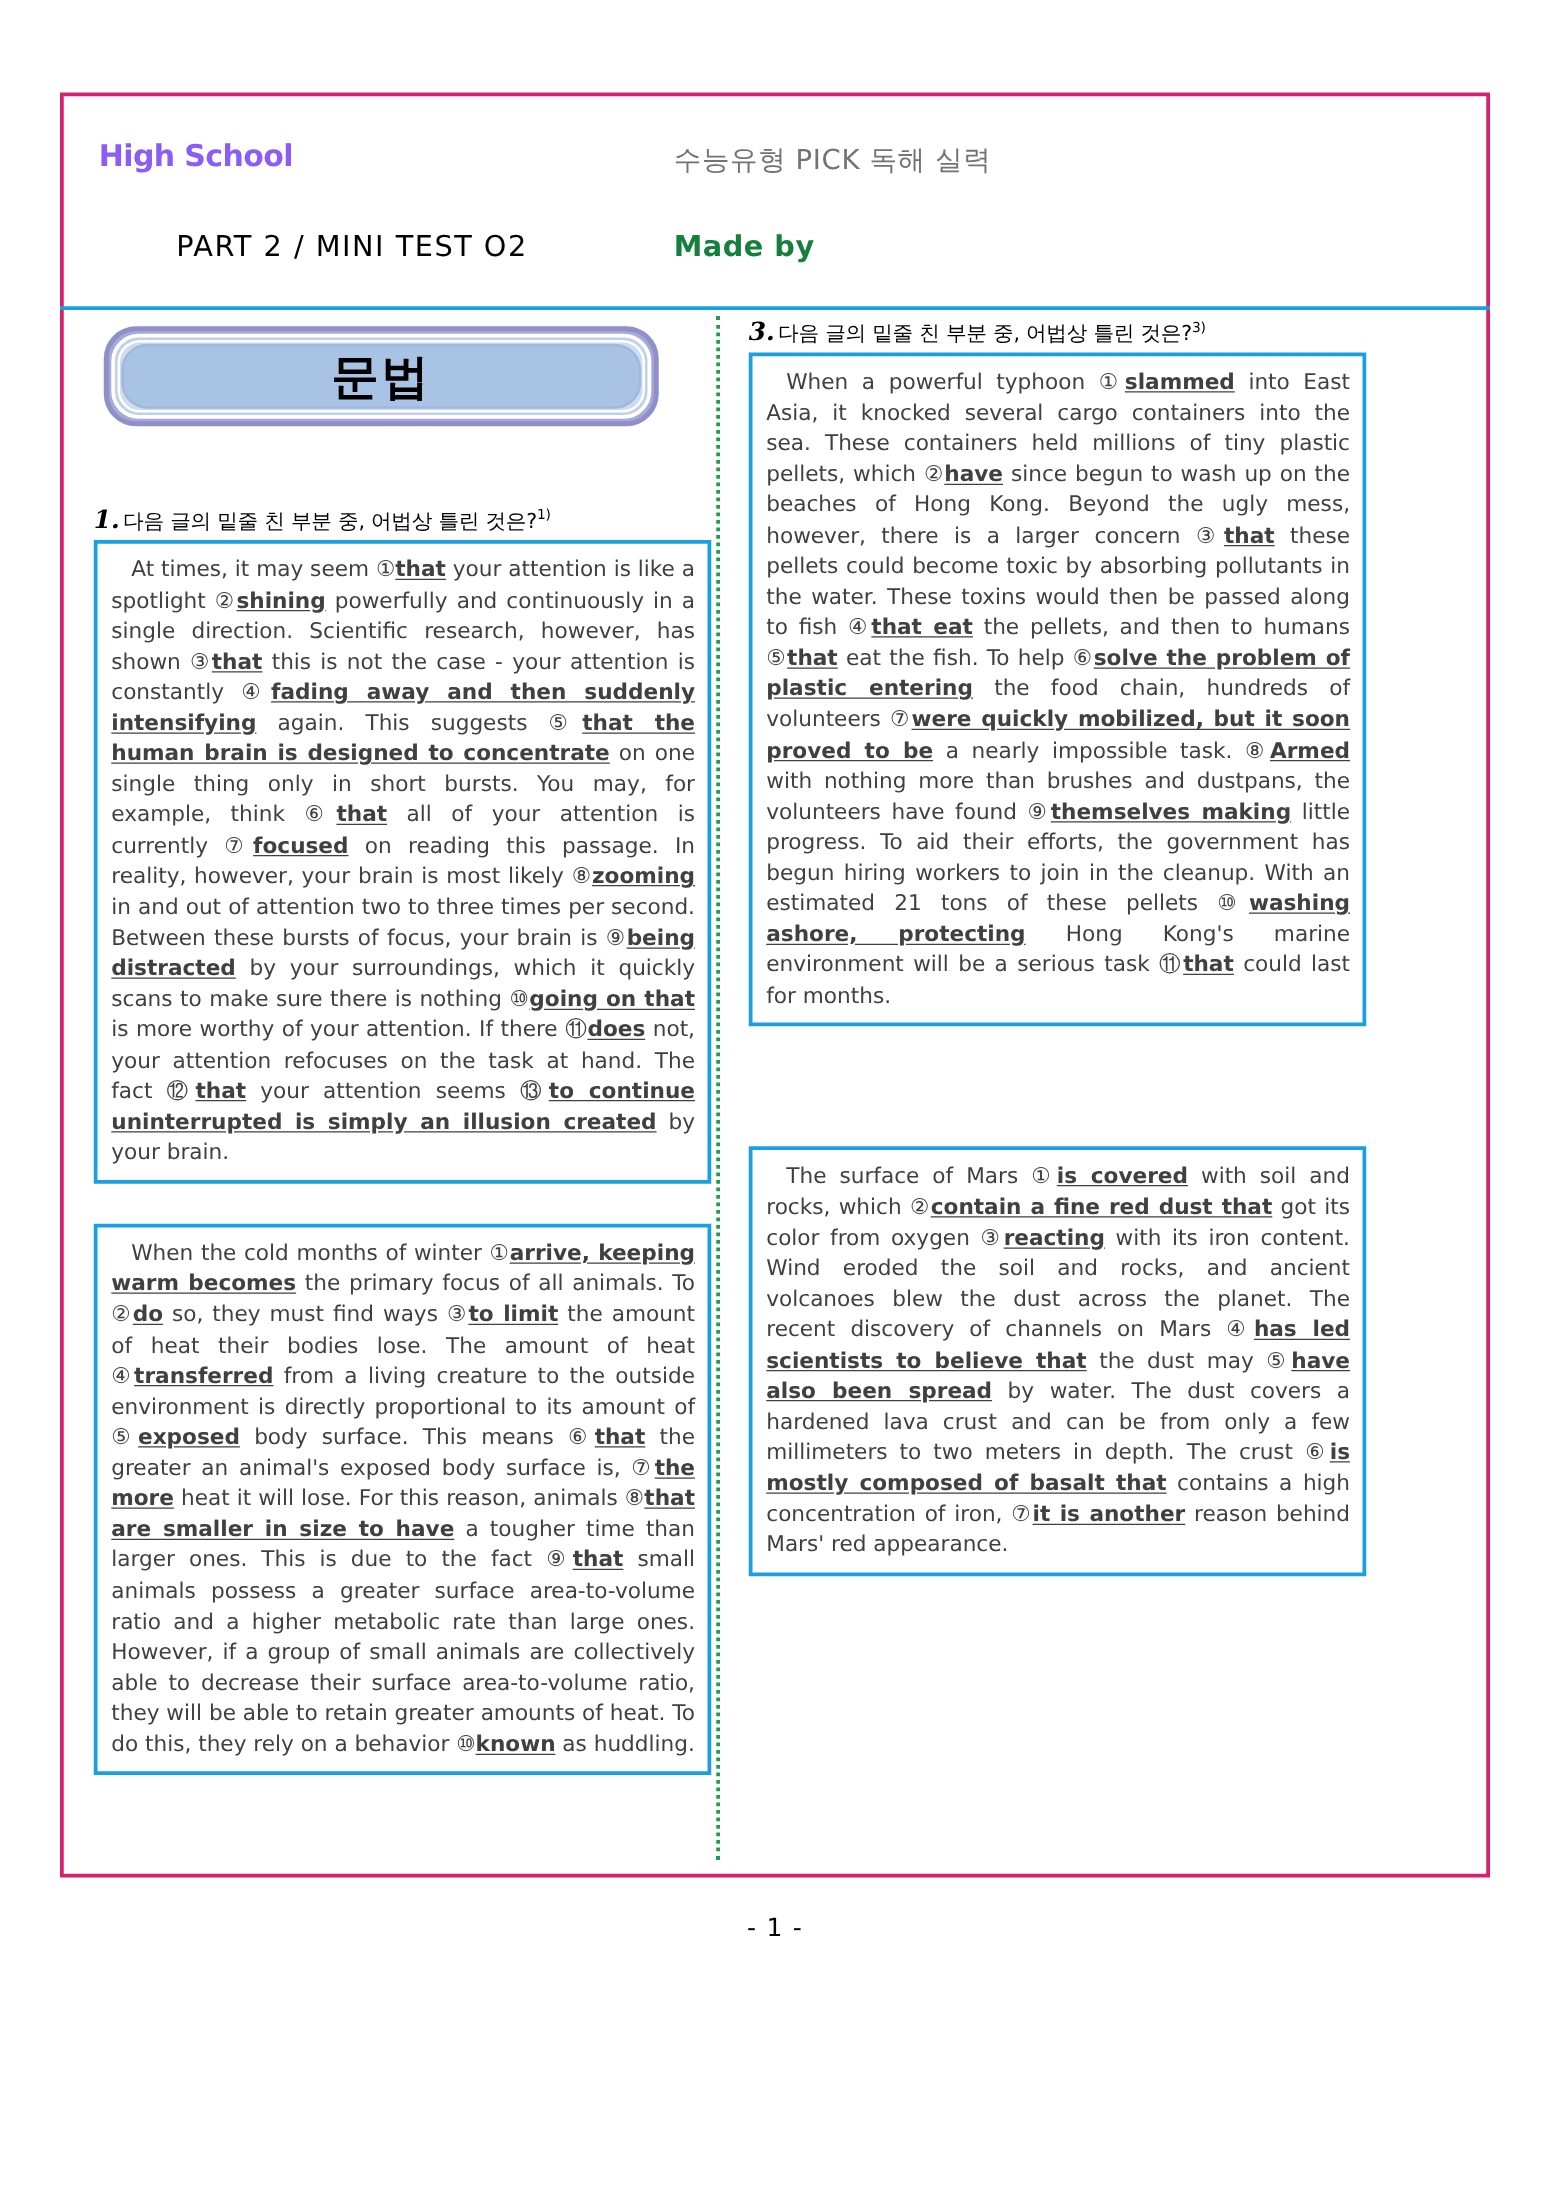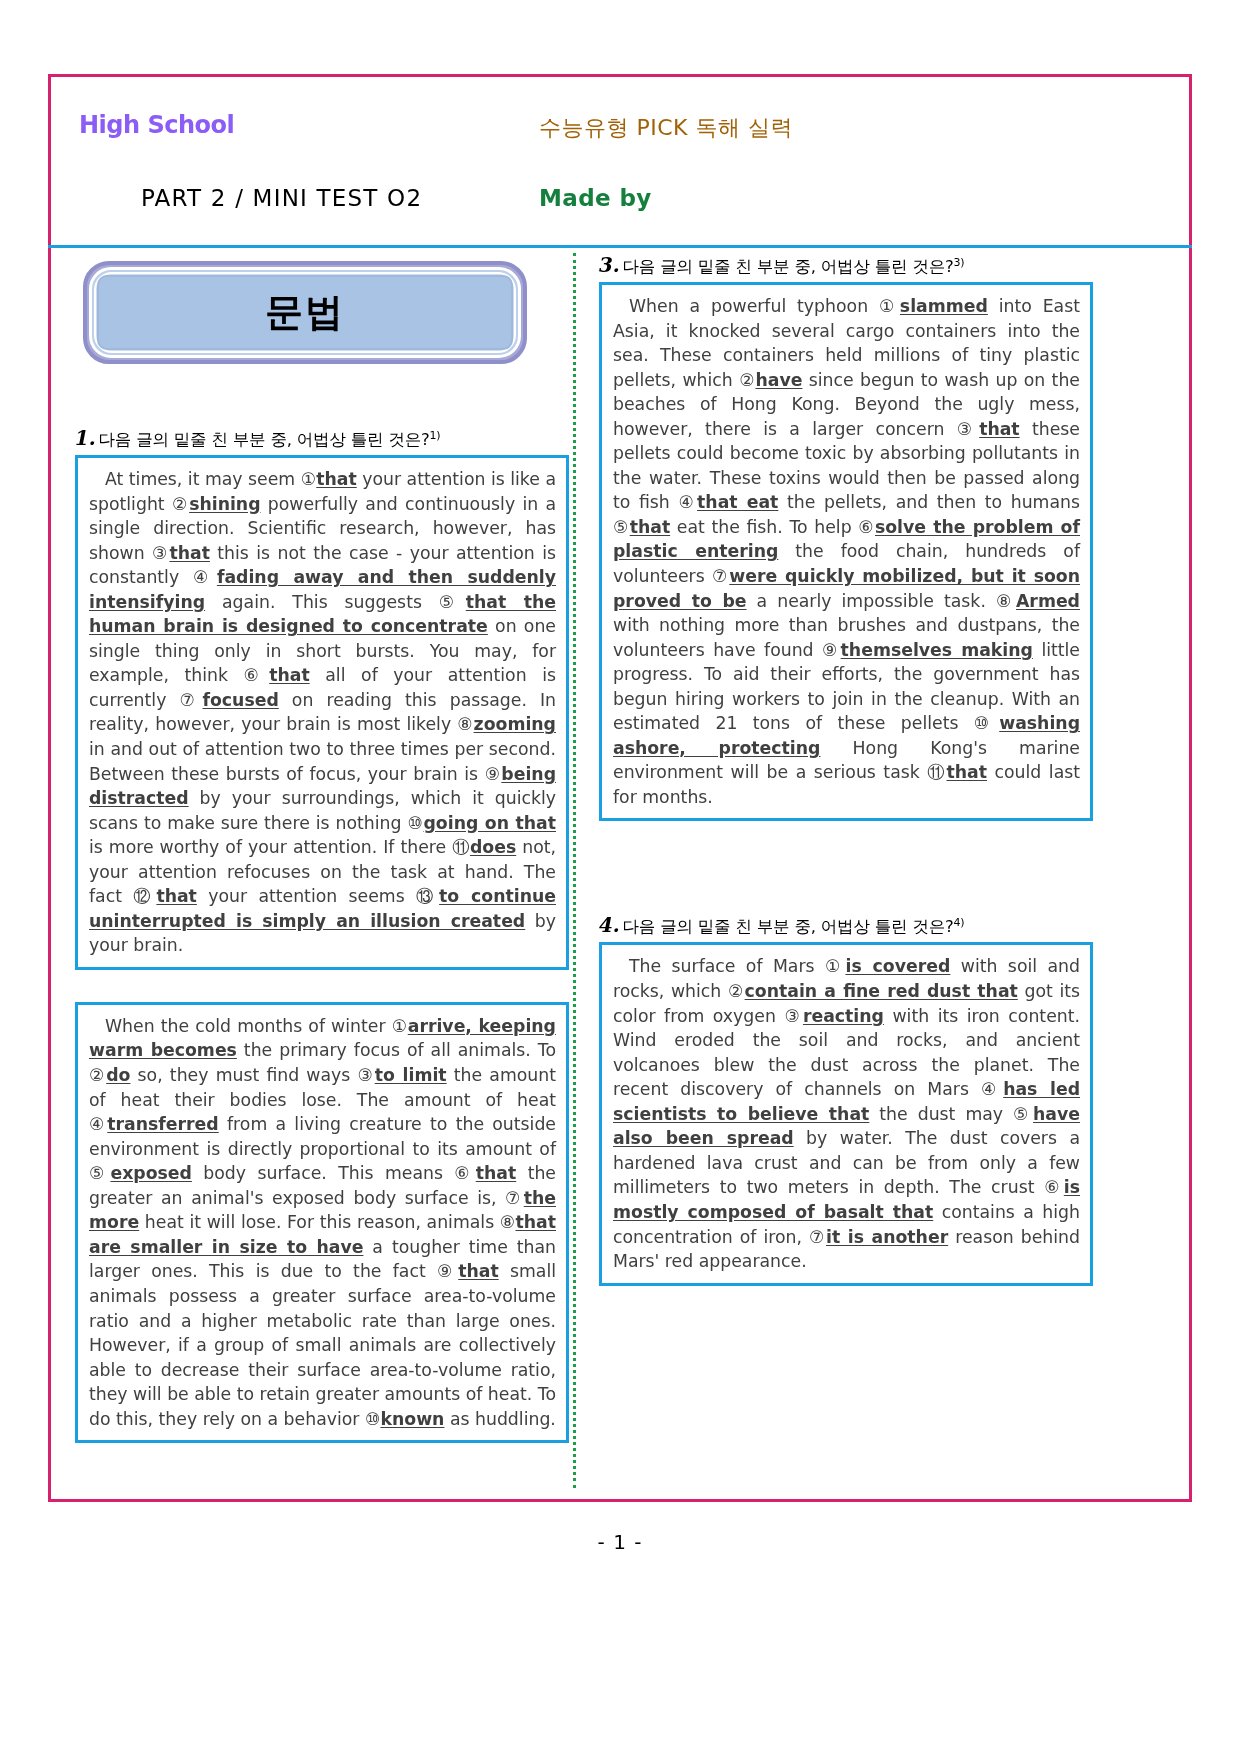--- a/index.html
+++ b/index.html
@@ -43,21 +43,21 @@
     font-size: 24px;
     font-weight: bold;
     letter-spacing: -0.5px;
     color: #8b5cf6;
   }
   .book-title {
     position: absolute;
     left: 488px;
     top: 2px;
     font-size: 22px;
-    color: #a16207;
+    color: #737373;
     letter-spacing: 0.5px;
   }
   .hdr-row-2 {
     position: absolute;
     top: 108px;
     left: 0;
     width: 100%;
     height: 40px;
   }
   .part-label {
@@ -133,23 +133,23 @@
     background: #bfd0ea;
   }
   .banner-l3 {
     border: 2px solid #ffffff;
     border-radius: 18px;
     padding: 1px;
     background: #cfdcf0;
   }
   .banner-l4 {
     border: 2px solid #9fb8dd;
-    border-radius: 10px;
+    border-radius: 21px;
     background: #a8c3e4;
-    height: 75px;
+    height: 52px;
     display: flex;
     align-items: center;
     justify-content: center;
   }
   .banner-text {
     font-size: 38px;
     font-weight: bold;
     color: #000;
     letter-spacing: 2px;
   }
@@ -268,23 +268,20 @@
       <div class="q-block">
         <div class="q-head">
           <span class="q-num">3.</span><span>다음 글의 밑줄 친 부분 중, 어법상 틀린 것은?</span><span class="q-sup">3)</span>
         </div>
         <div class="passage"><span class="indent"></span>When a powerful typhoon <span class="cnum">①</span><u>slammed</u> into East Asia, it knocked several cargo containers into the sea. These containers held millions of tiny plastic pellets, which <span class="cnum">②</span><u>have</u> since begun to wash up on the beaches of Hong Kong. Beyond the ugly mess, however, there is a larger concern <span class="cnum">③</span><u>that</u> these pellets could become toxic by absorbing pollutants in the water. These toxins would then be passed along to fish <span class="cnum">④</span><u>that eat</u> the pellets, and then to humans <span class="cnum">⑤</span><u>that</u> eat the fish. To help <span class="cnum">⑥</span><u>solve the problem of plastic entering</u> the food chain, hundreds of volunteers <span class="cnum">⑦</span><u>were quickly mobilized, but it soon proved to be</u> a nearly impossible task. <span class="cnum">⑧</span><u>Armed</u> with nothing more than brushes and dustpans, the volunteers have found <span class="cnum">⑨</span><u>themselves making</u> little progress. To aid their efforts, the government has begun hiring workers to join in the cleanup. With an estimated 21 tons of these pellets <span class="cnum">⑩</span><u>washing ashore, protecting</u> Hong Kong's marine environment will be a serious task <span class="cnum">⑪</span><u>that</u> could last for months.</div>
       </div>
 
       <div class="gap-3"></div>
 
       <div class="q-block">
-        <div class="q-head">
-          <span class="q-num">4.</span><span>다음 글의 밑줄 친 부분 중, 어법상 틀린 것은?</span><span class="q-sup">4)</span>
-        </div>
         <div class="passage"><span class="indent"></span>The surface of Mars <span class="cnum">①</span><u>is covered</u> with soil and rocks, which <span class="cnum">②</span><u>contain a fine red dust that</u> got its color from oxygen <span class="cnum">③</span><u>reacting</u> with its iron content. Wind eroded the soil and rocks, and ancient volcanoes blew the dust across the planet. The recent discovery of channels on Mars <span class="cnum">④</span><u>has led scientists to believe that</u> the dust may <span class="cnum">⑤</span><u>have also been spread</u> by water. The dust covers a hardened lava crust and can be from only a few millimeters to two meters in depth. The crust <span class="cnum">⑥</span><u>is mostly composed of basalt that</u> contains a high concentration of iron, <span class="cnum">⑦</span><u>it is another</u> reason behind Mars' red appearance.</div>
       </div>
 
     </div>
 
   </div>
 </div>
 
 <div class="footer">- 1 -</div>
 

